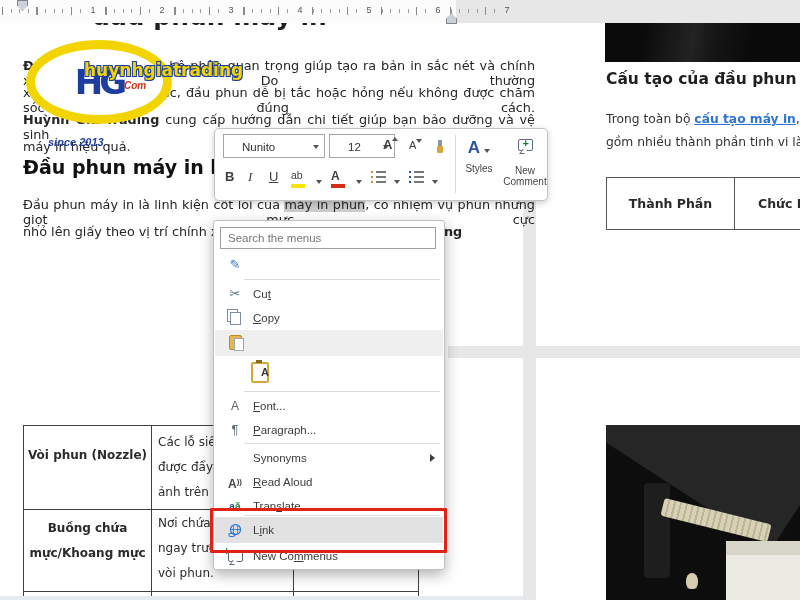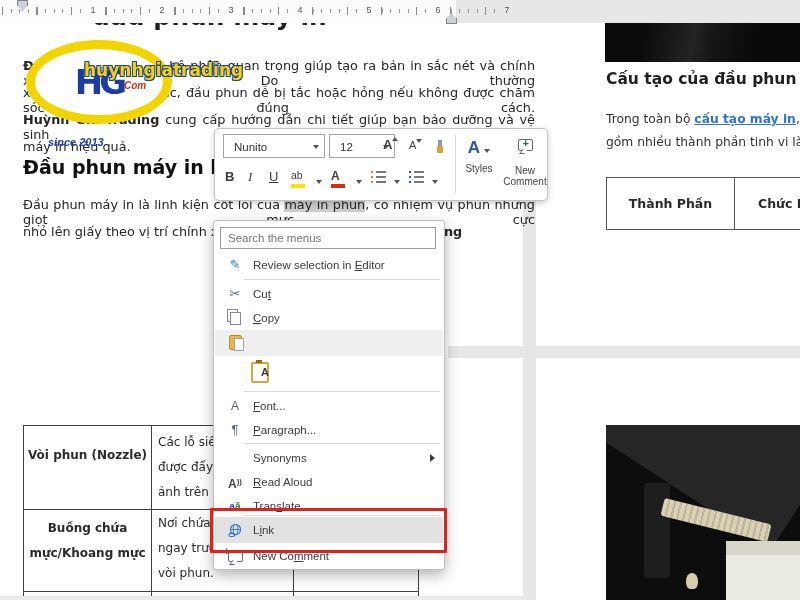--- a/index.html
+++ b/index.html
@@ -47,21 +47,21 @@
   
   .tblL{left:23px;top:425px;width:394px;height:175px;border:1px solid #3f3f3f;border-bottom:none;background:#fff;z-index:3;}
   .tblL .v{position:absolute;top:0;bottom:0;width:1px;background:#3f3f3f;}
   .tblL .h{position:absolute;left:0;right:0;height:1px;background:#3f3f3f;}
   .tcell{position:absolute;font-family:"DejaVu Sans",sans-serif;font-size:12px;color:#2b2b2b;}
   .tbold{font-weight:bold;text-align:center;width:127px;}
   
   .mtb{left:214px;top:128px;width:332px;height:71px;background:#fff;border:1px solid #c3c3c3;
        border-radius:5px;box-shadow:0 2px 6px rgba(0,0,0,.2);z-index:15;}
   .fbox{position:absolute;border:1px solid #a6a6a6;height:24px;background:#fff;font-size:11.5px;
-        color:#333;line-height:24px;padding-left:10px;box-sizing:border-box;}
+        color:#333;line-height:24px;padding-left:18px;box-sizing:border-box;}
   .tri{width:0;height:0;border-left:3.5px solid transparent;border-right:3.5px solid transparent;
        border-top:4.5px solid #555;display:inline-block;}
   .triu{width:0;height:0;border-left:3px solid transparent;border-right:3px solid transparent;
        border-bottom:4px solid #555;display:inline-block;}
   .trir{width:0;height:0;border-top:4px solid transparent;border-bottom:4px solid transparent;
        border-left:5px solid #3c3c3c;display:inline-block;}
   .tbtn{position:absolute;font-size:13px;color:#3f3f3f;cursor:default;}
   .bar{position:absolute;left:0;bottom:-1px;width:14px;height:3.5px;}
   .vdiv{position:absolute;left:240px;top:6px;width:1px;height:58px;background:#d9d9d9;}
   .bigbtn{position:absolute;top:4px;width:44px;height:62px;text-align:center;font-size:10px;color:#444;}
@@ -217,21 +217,20 @@
     <div class="tbtn" style="left:156px;top:42px"><span class="ic-list"></span></div>
     <div class="tbtn" style="left:179px;top:43px"><span class="tri"></span></div>
     <div class="tbtn" style="left:194px;top:42px"><span class="ic-nlist"></span></div>
     <div class="tbtn" style="left:217px;top:43px"><span class="tri"></span></div>
   </div>
 
   <div class="abs menu">
     <input class="msearch" placeholder="Search the menus" style="">
     <div class="mi" style="top:32px">
       <span class="mic" style="color:#2b7cd3;font-size:13px">✎</span>
-      <span class="mlabel"><span>Review selection in </span><u>E</u><span>ditor</span></span>
     </div>
     <div class="msep" style="top:58px"></div>
     <div class="mi" style="top:61px">
       <span class="mic" style="color:#5a7186;font-size:13px">✂</span>
       <span class="mlabel"><span>Cu</span><u>t</u><span></span></span>
     </div>
     <div class="mi" style="top:85px">
       <span class="mic">
           <span class="ic-copy" style="display:block"></span>
         </span>
@@ -280,21 +279,21 @@
         </svg>
       </span>
       <span class="mlabel"><span>L</span><u>i</u><span>nk</span></span>
     </div>
     <div class="mi" style="top:324px;height:22px;line-height:22px">
       <span class="mic">
           <span class="ic-bub" style="display:block;margin-top:5px">
             <span class="plus" style="left:-5px;top:-5px">+</span>
           </span>
         </span>
-      <span class="mlabel"><span>New Co</span><u>m</u><span>ment</span></span>
+      <span class="mlabel"><span>New Co</span><u>m</u><span>menus</span></span>
     </div>
   </div>
 
   <div class="abs redbox"></div>
 
   <div class="abs photoTR"></div>
   <div class="abs p2h p2text">Cấu tạo của đầu phun máy</div>
   <div class="abs p2text" style="left:606px;top:112px;width:194px;height:20px;z-index:3">
     <span>Trong toàn bộ </span><a class="p2link">cấu tạo máy in</a><span>, đầu phun</span>
   </div>

